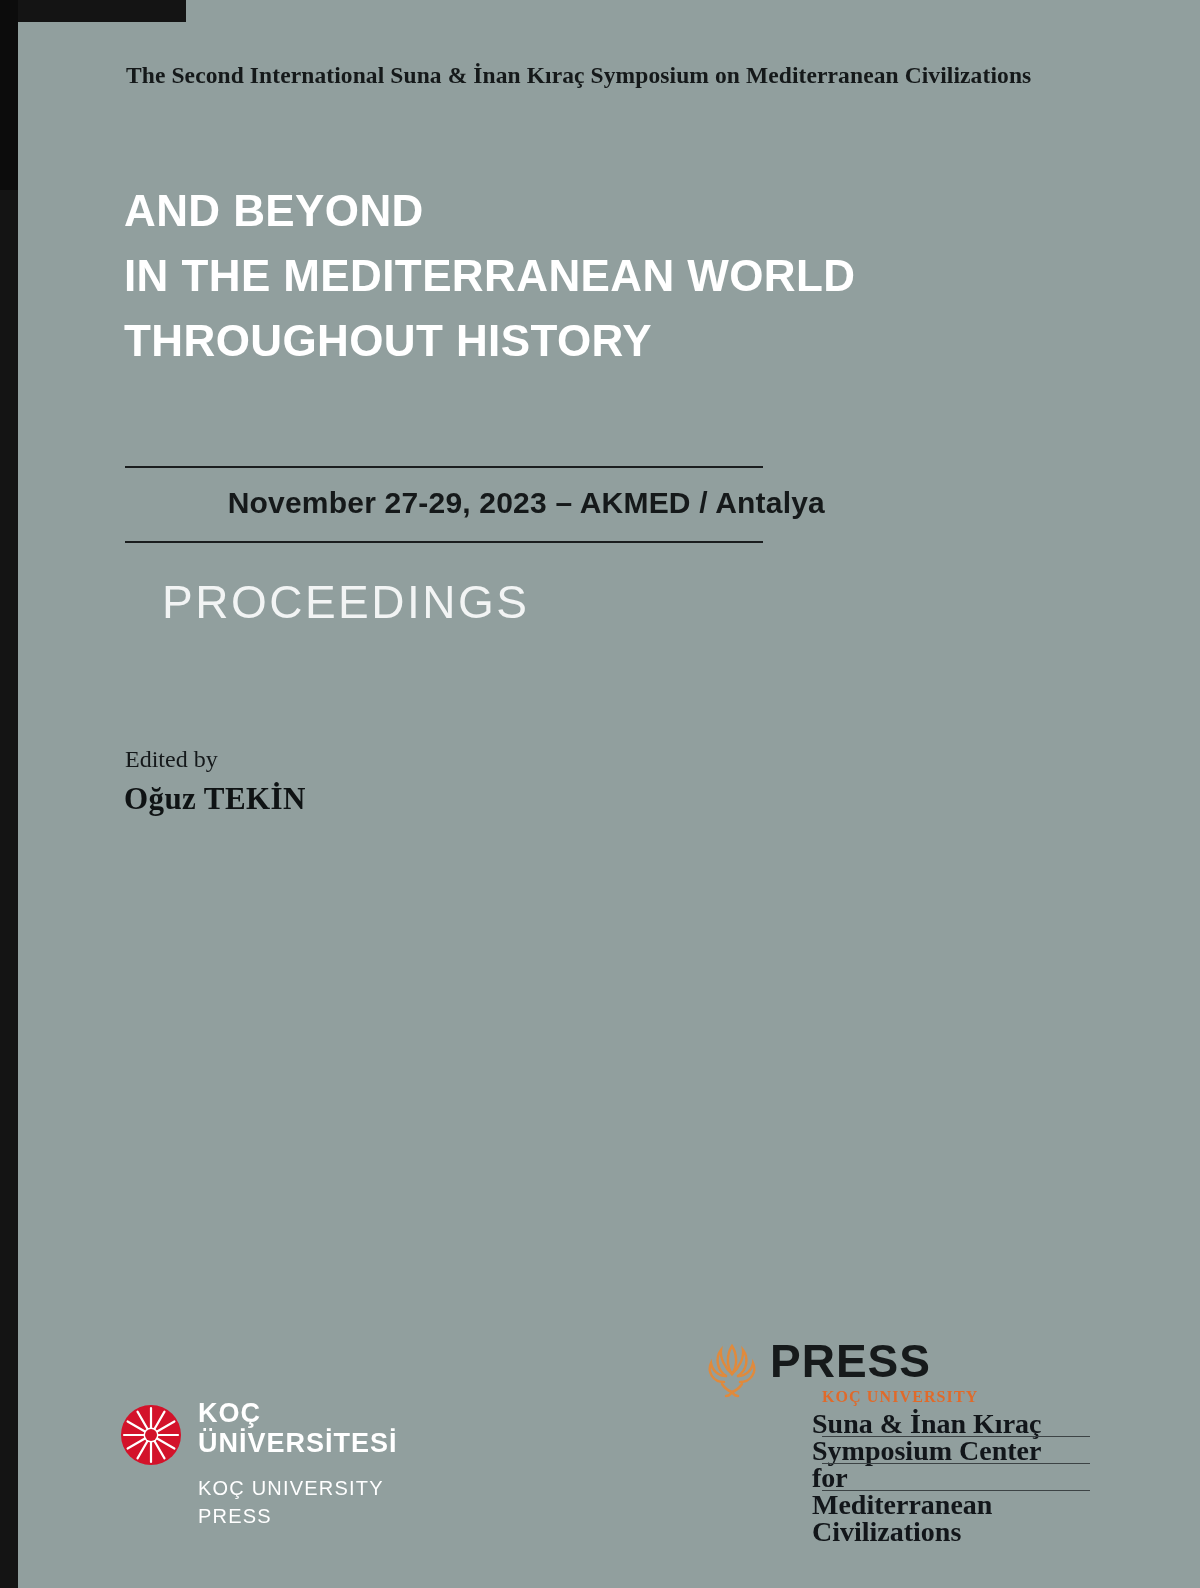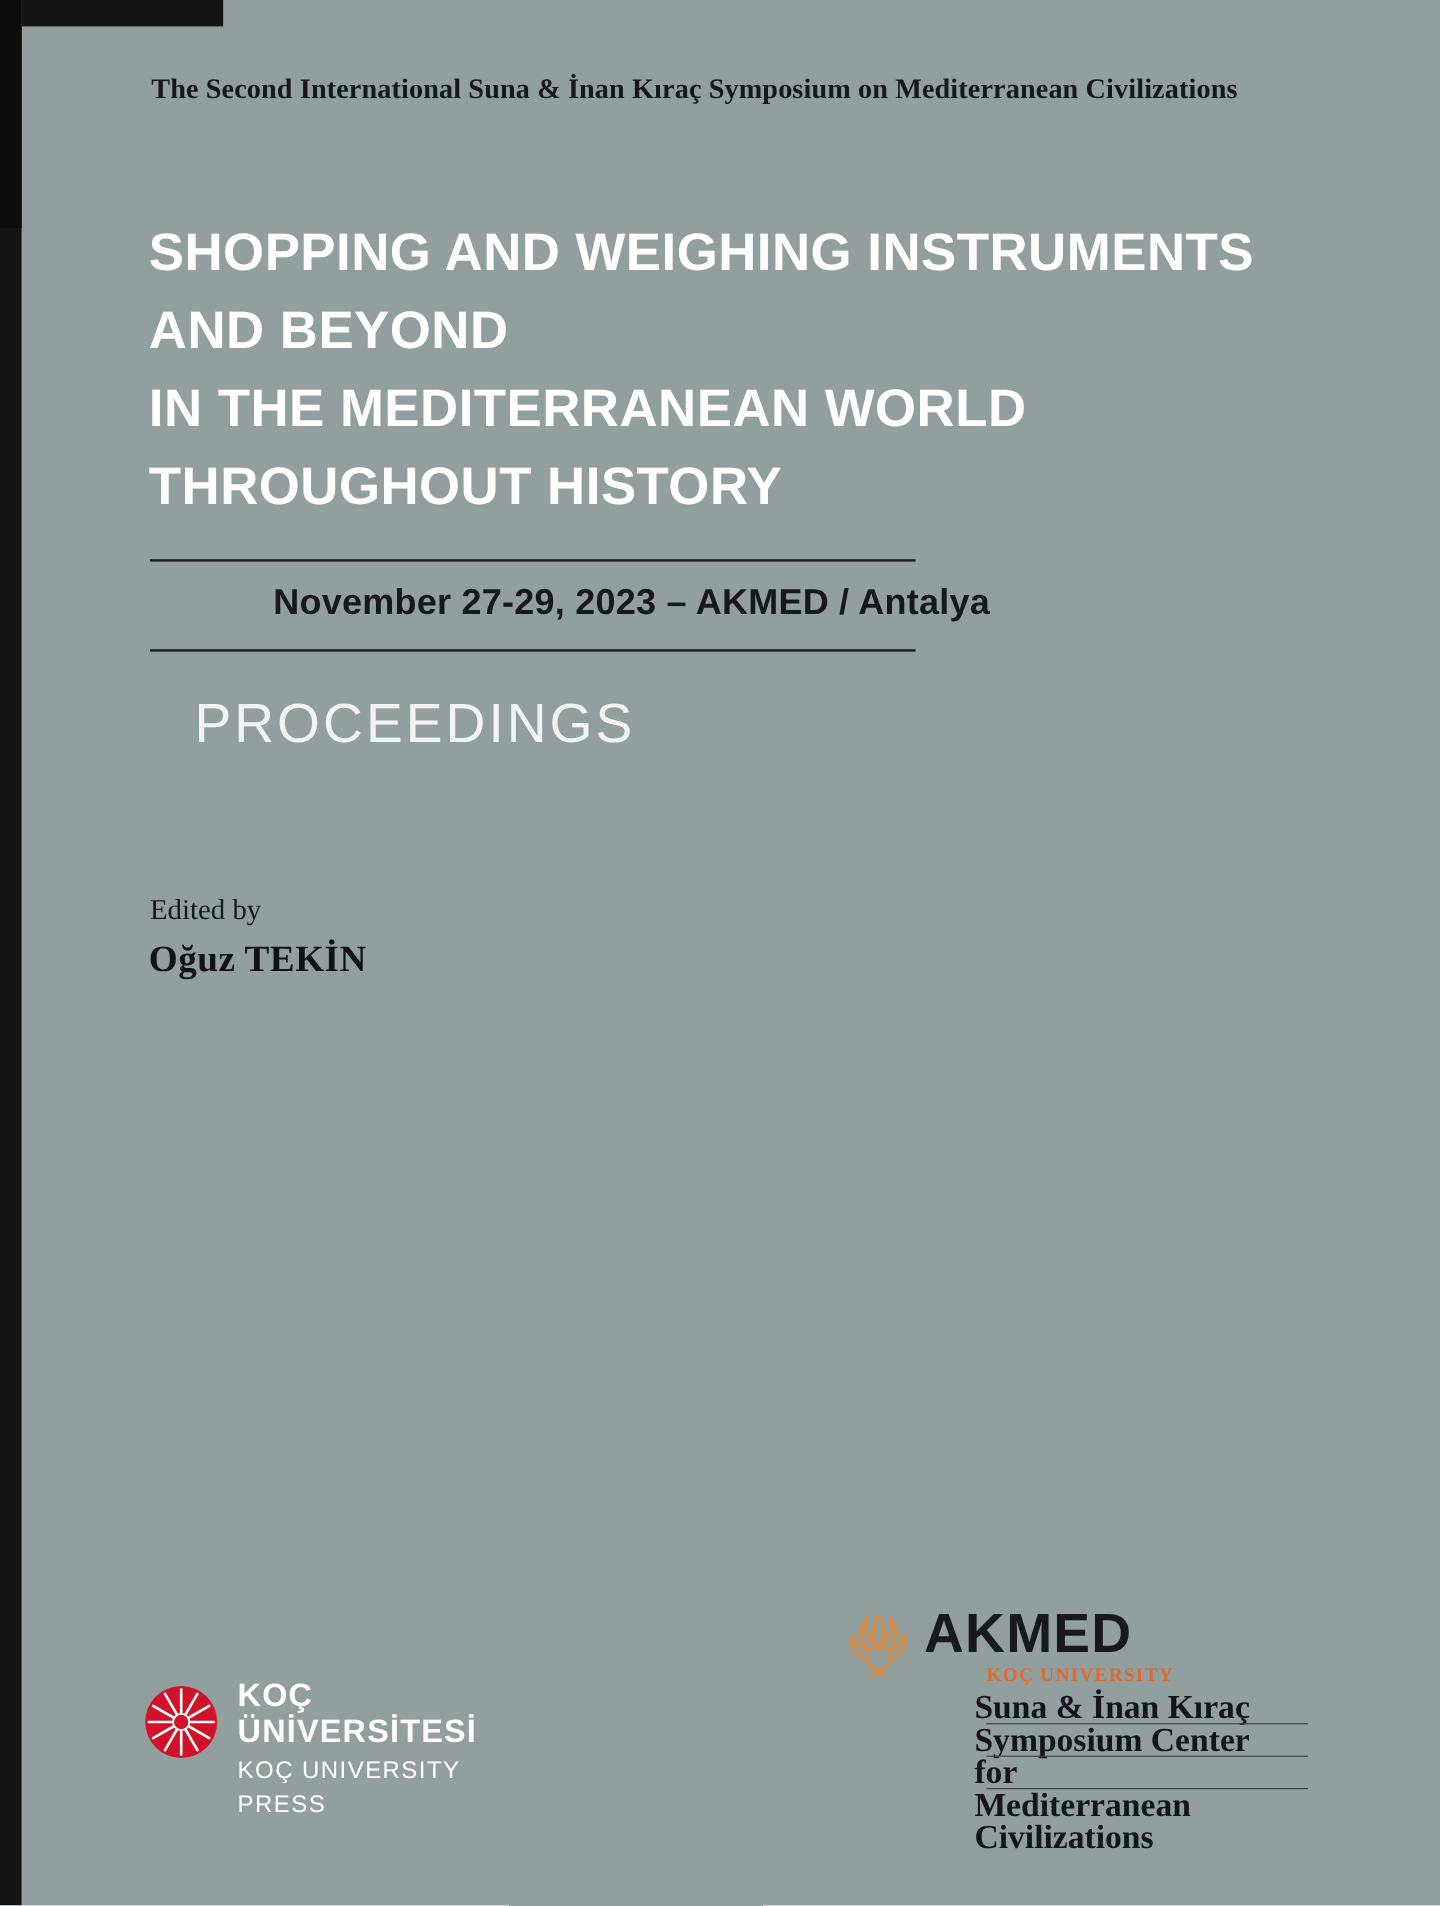--- a/index.html
+++ b/index.html
@@ -163,21 +163,21 @@
     color: #ffffff;
     line-height: 31px;
   }
   .ku-press {
     font-family: "Liberation Sans", sans-serif;
     font-weight: normal;
     font-size: 20px;
     letter-spacing: 1.2px;
     color: #ffffff;
     line-height: 28px;
-    margin-top: 3px;
+    margin-top: 15px;
   }
 
   
   .akmed-logo {
     position: absolute;
     left: 700px;
     top: 1338px;
     width: 400px;
     height: 165px;
   }
@@ -236,21 +236,20 @@
 
 <div id="cover">
 
   <div class="spine-black"></div>
   <div class="spine-block"></div>
   <div class="spine-notch"></div>
 
   <div class="symposium-line">The Second International Suna &amp; İnan Kıraç Symposium on Mediterranean Civilizations</div>
 
   <div class="main-title">
-    <span class="tline">SHOPPING AND WEIGHING INSTRUMENTS</span>
     <span class="tline">AND BEYOND</span>
     <span class="tline">IN THE MEDITERRANEAN WORLD</span>
     <span class="tline">THROUGHOUT HISTORY</span>
   </div>
 
   <div class="rule rule-top"></div>
   <div class="date-line">November 27-29, 2023 – AKMED / Antalya</div>
   <div class="rule rule-bottom"></div>
 
   <div class="proceedings">PROCEEDINGS</div>
@@ -297,21 +296,21 @@
           <path d="M32 36 C25 30 20 20 21 12 C15 20 17 32 26 38"></path>
           <path d="M32 36 C39 30 44 20 43 12 C49 20 47 32 38 38"></path>
           <path d="M26 38 C18 38 12 32 11 25 C7 34 13 44 24 44"></path>
           <path d="M38 38 C46 38 52 32 53 25 C57 34 51 44 40 44"></path>
           <path d="M22 46 C26 52 32 54 32 54 C32 54 38 52 42 46"></path>
           <path d="M32 54 C30 57 28 58 26 58"></path>
           <path d="M32 54 C34 57 36 58 38 58"></path>
         </g>
       </svg>
     </div>
-    <div class="akmed-word">AKMED</div>
+    <div class="akmed-word">PRESS</div>
     <div class="akmed-ku">KOÇ UNIVERSITY</div>
     <div class="akmed-lines">
       <div>Suna &amp; İnan Kıraç</div>
       <div>Symposium Center for</div>
       <div>Mediterranean Civilizations</div>
     </div>
     <div class="akmed-underline akmed-ul-1"></div>
     <div class="akmed-underline akmed-ul-2"></div>
     <div class="akmed-underline akmed-ul-3"></div>
   </div>

